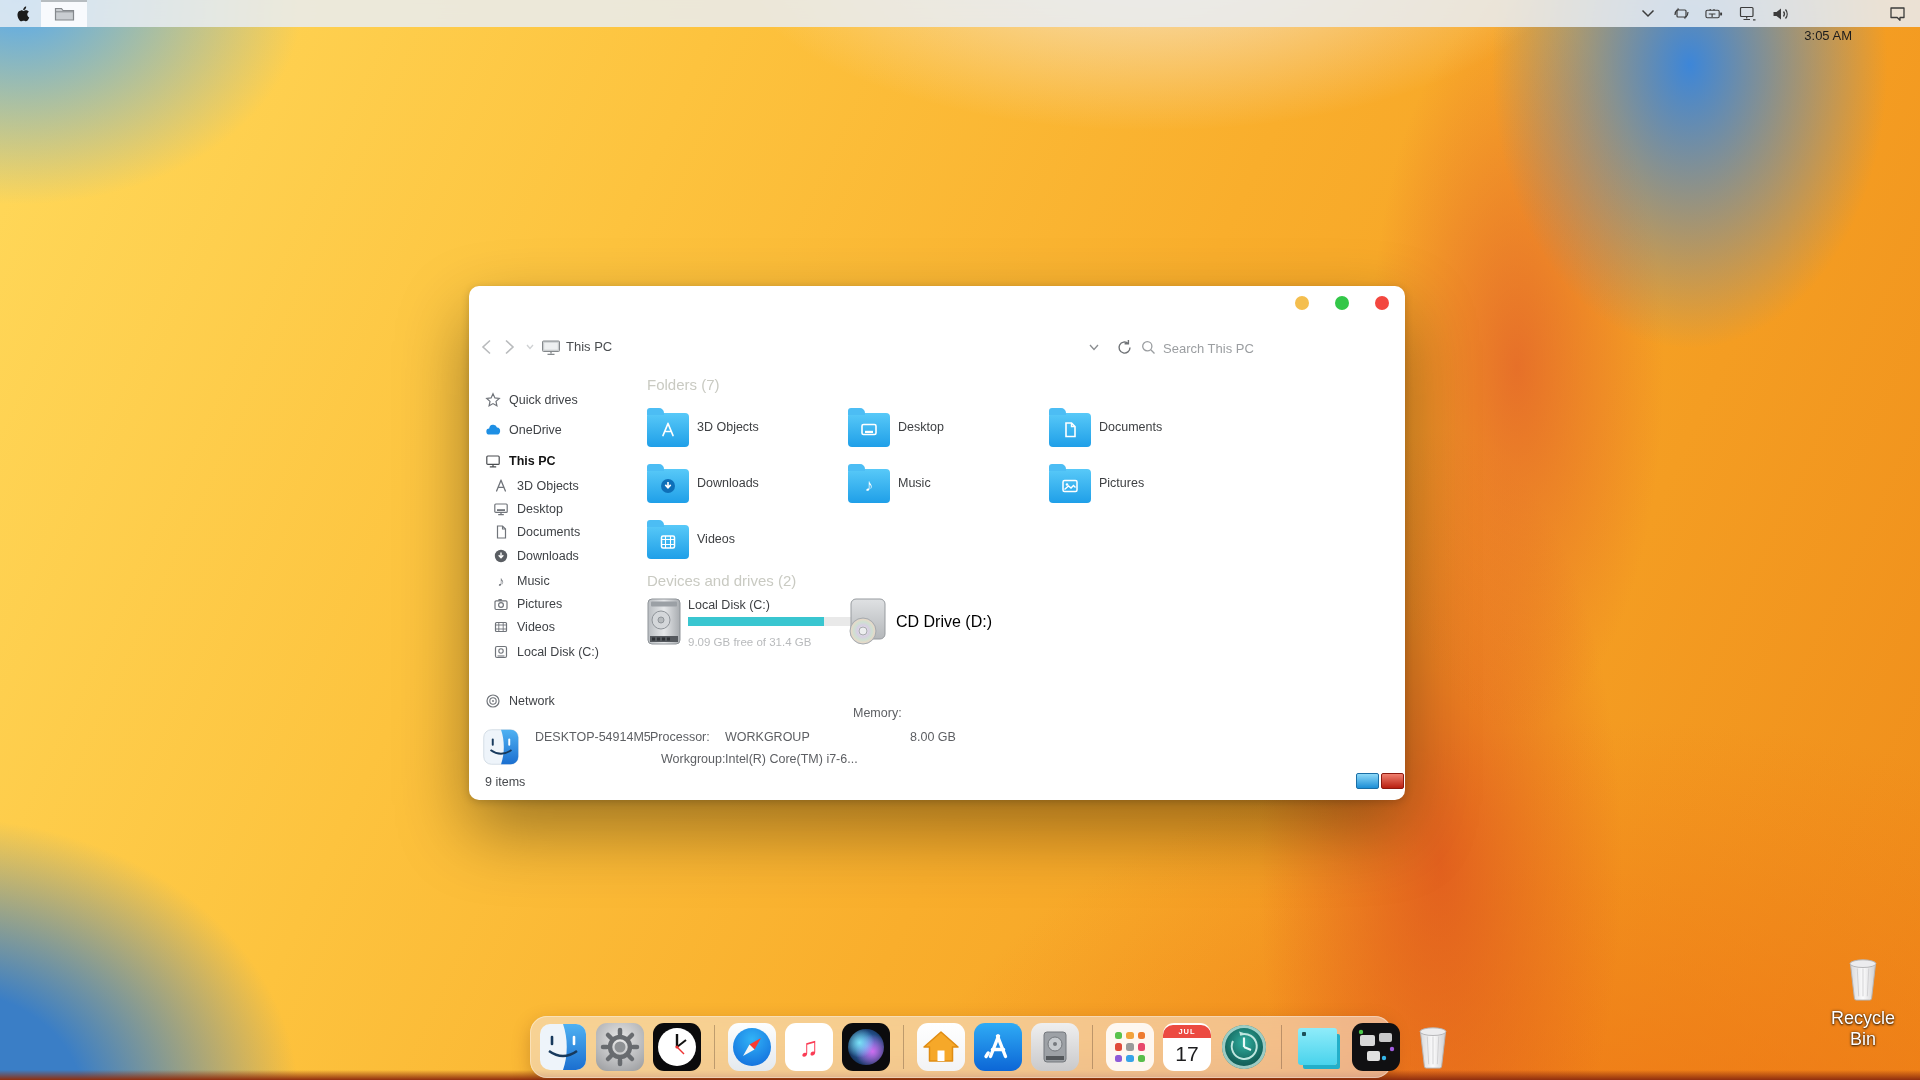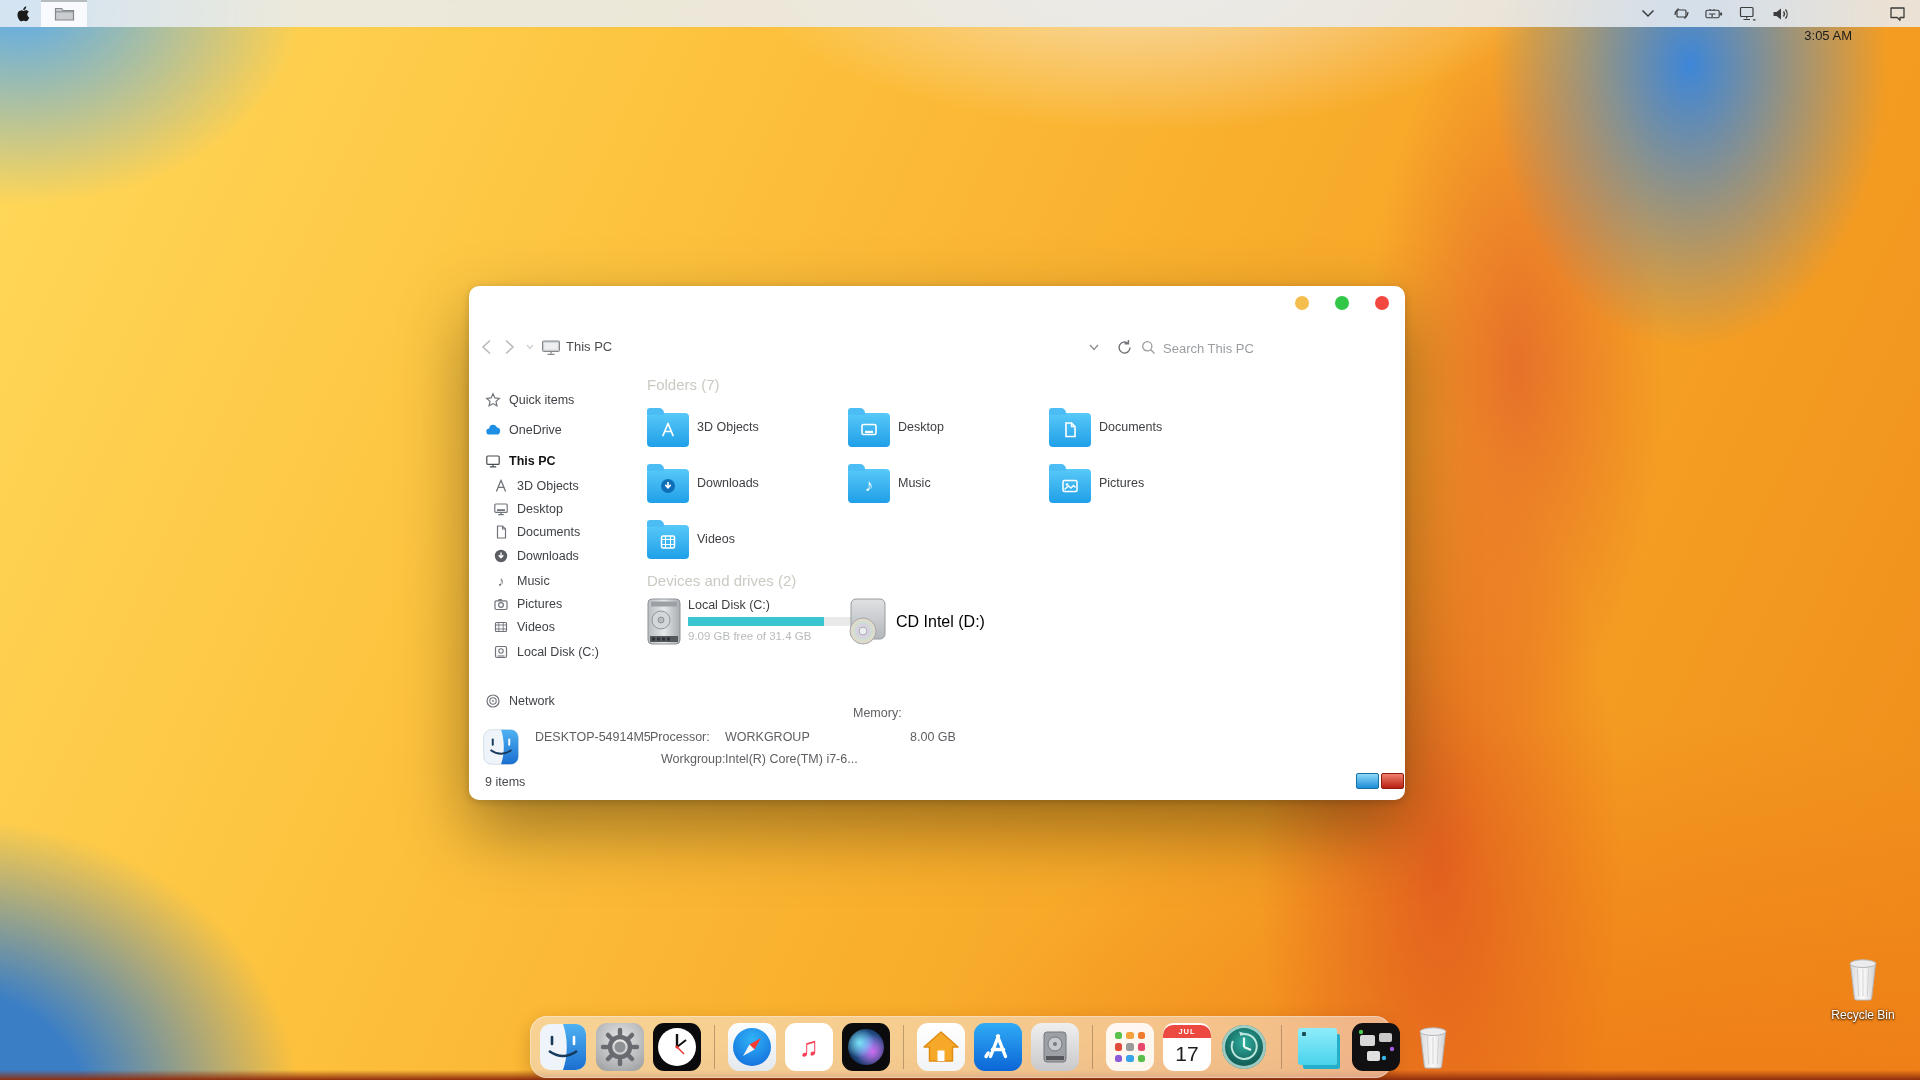--- a/index.html
+++ b/index.html
@@ -61,21 +61,21 @@
     background:linear-gradient(180deg,#58c9f8,var(--folder-blue,#1f9fe8));border-radius:3px 4px 4px 4px;}
   .fold::before{content:"";position:absolute;top:-5px;left:0;width:17px;height:7px;
     background:#4cbdf4;border-radius:3px 5px 0 0;}
   .fold .gly{position:absolute;inset:0;display:flex;align-items:center;justify-content:center;}
   .gly-note{color:#fff;font-size:17px;line-height:1;}
 
   .drive-tile{position:absolute;display:flex;gap:7px;}
   .drive-txt .dlabel{font-size:12.5px;color:#3e4043;}
   .bar{width:192px;height:9px;background:#e9e9e9;margin-top:5px;}
   .bar-fill{height:100%;background:var(--disk-bar-fill,#39c6d0);}
-  .cap{font-size:11.5px;color:#b8bab c;color:#b8babc;margin-top:4px;}
+  .cap{font-size:11.5px;color:#b8bab c;color:#b8babc;margin-top:10px;}
 
   
   .inf{position:absolute;font-size:12.5px;color:#5d5f63;white-space:nowrap;}
   .status{position:absolute;left:16px;top:489px;font-size:12.5px;color:#46494d;}
   .vt{position:absolute;top:487px;width:21px;height:14px;border-radius:2px;}
   .vt.b{left:887px;background:linear-gradient(180deg,#8ed9f8,#1c8ed6);border:1px solid #1a6ea6;}
   .vt.r{left:912px;background:linear-gradient(180deg,#f07f6e,#b81f10);border:1px solid #8e1a10;}
 
   
   .dock{position:absolute;left:530px;top:1016px;width:862px;height:62px;border-radius:17px;
@@ -98,21 +98,21 @@
       radial-gradient(circle at 68% 62%, rgba(224,109,245,.9), rgba(224,109,245,0) 52%),
       radial-gradient(circle at 52% 48%, #3f8fe8 0%, #122b52 78%);}
   .tm-circ{position:absolute;inset:2px;border-radius:50%;
     background:radial-gradient(circle at 50% 40%, #2faf9f 0%, #15665e 58%, #0c4842 100%);
     box-shadow:inset 0 0 0 3px rgba(191,230,223,.8);}
   .stick{position:absolute;left:3px;top:5px;width:39px;height:37px;border-radius:3px;
     background:linear-gradient(180deg,#8fecfa,#49d3ec);box-shadow:4px 5px 0 -1px #23afc9;}
 
   
   .bin{position:absolute;left:1822px;top:956px;width:82px;text-align:center;z-index:10;}
-  .bin .blabel{margin-top:2px;font-size:12px;color:#fff;text-shadow:0 1px 2px rgba(0,0,0,.8),0 0 3px rgba(0,0,0,.6);}
+  .bin .blabel{margin-top:2px;font-size:18px;color:#fff;text-shadow:0 1px 2px rgba(0,0,0,.8),0 0 3px rgba(0,0,0,.6);}
 </style>
 </head>
 <body>
 
 <div class="screen">
   <div class="wallpaper"></div>
 
   <div class="menubar">
     <div class="apple">
       <svg width="15" height="18" viewBox="0 0 17 20">
@@ -211,21 +211,21 @@
           <circle cx="6.3" cy="6.3" r="4.6" stroke="#9a9da0" stroke-width="1.3" fill="none"></circle>
           <path d="M9.8 9.8 L13.5 13.5" stroke="#9a9da0" stroke-width="1.3"></path>
         </svg>
       </span>
     <input class="searchinput" placeholder="Search This PC" style="">
 
     <div class="side-row" style="left:16px;top:104px">
       <svg class="sic" viewBox="0 0 16 16">
           <path d="M8 1.8 L9.9 5.9 14.3 6.4 11 9.4 11.9 13.8 8 11.6 4.1 13.8 5 9.4 1.7 6.4 6.1 5.9 Z" stroke="#70747a" stroke-width="1.2" fill="none"></path>
         </svg>
-      <span class="lbl">Quick items</span>
+      <span class="lbl">Quick drives</span>
       </div>
     <div class="side-row" style="left:16px;top:134px">
       <svg class="sic" viewBox="0 0 16 16">
           <path d="M4.5 12.5 a3 3 0 0 1-.3-6 4 4 0 0 1 7.8-.9 3.4 3.4 0 0 1-.7 6.9 Z" fill="#1e8fe4"></path>
         </svg>
       <span class="lbl">OneDrive</span>
       </div>
     <div class="side-row sel" style="left:16px;top:165px">
       <svg class="sic" viewBox="0 0 16 16">
           <rect x="1.8" y="3" width="12.4" height="8.4" rx="1" stroke="#4a4d50" stroke-width="1.2" fill="none"></rect>
@@ -414,21 +414,21 @@
               <stop offset=".45" stop-color="#d7cfe2"></stop>
               <stop offset=".7" stop-color="#cfe0d2"></stop>
               <stop offset=".9" stop-color="#e6d9c8"></stop>
               <stop offset="1" stop-color="#c8ccd0"></stop>
             </radialGradient>
           </defs>
         <rect x="6" y="1" width="34" height="40" rx="5" fill="url(#cg)" stroke="#979b9f"></rect>
         <circle cx="18" cy="33" r="13" fill="url(#dg)" stroke="#a8abae"></circle>
         <circle cx="18" cy="33" r="4" fill="#eceeef" stroke="#a8abae"></circle>
       </svg>
-      <span class="dlabel">CD Intel (D:)</span>
+      <span class="dlabel">CD Drive (D:)</span>
     </div>
 
     <svg class="abs" style="left:14px;top:440px" width="36" height="42" viewBox="0 0 48 48">
       <defs>
           <linearGradient id="fb1" x1="0" y1="0" x2="0" y2="1">
             <stop offset="0" stop-color="#4fb1f2"></stop>
             <stop offset="1" stop-color="#1b6fd0"></stop>
           </linearGradient>
         </defs>
       <rect x="1" y="1" width="46" height="46" rx="10" fill="#eef4fa" stroke="#c9d4de"></rect>

